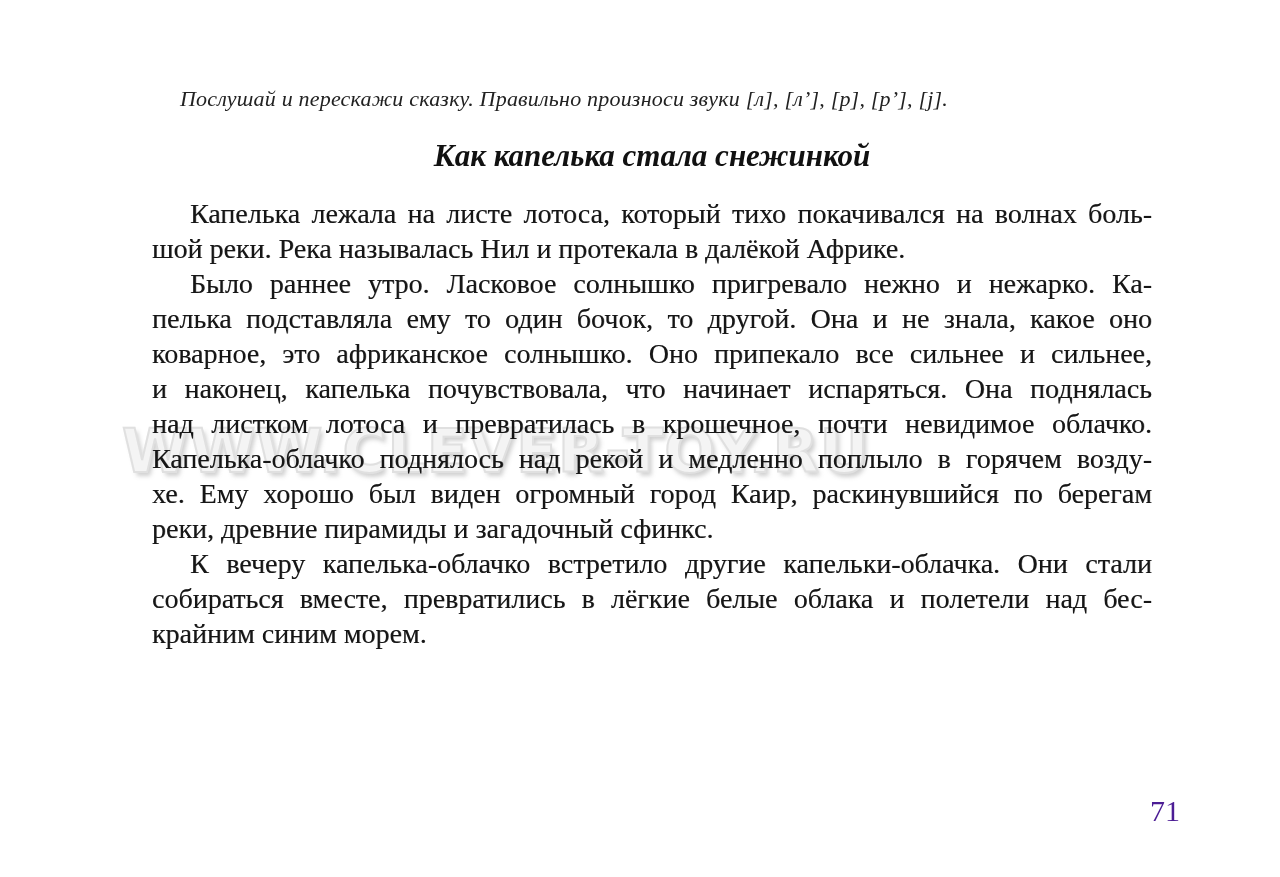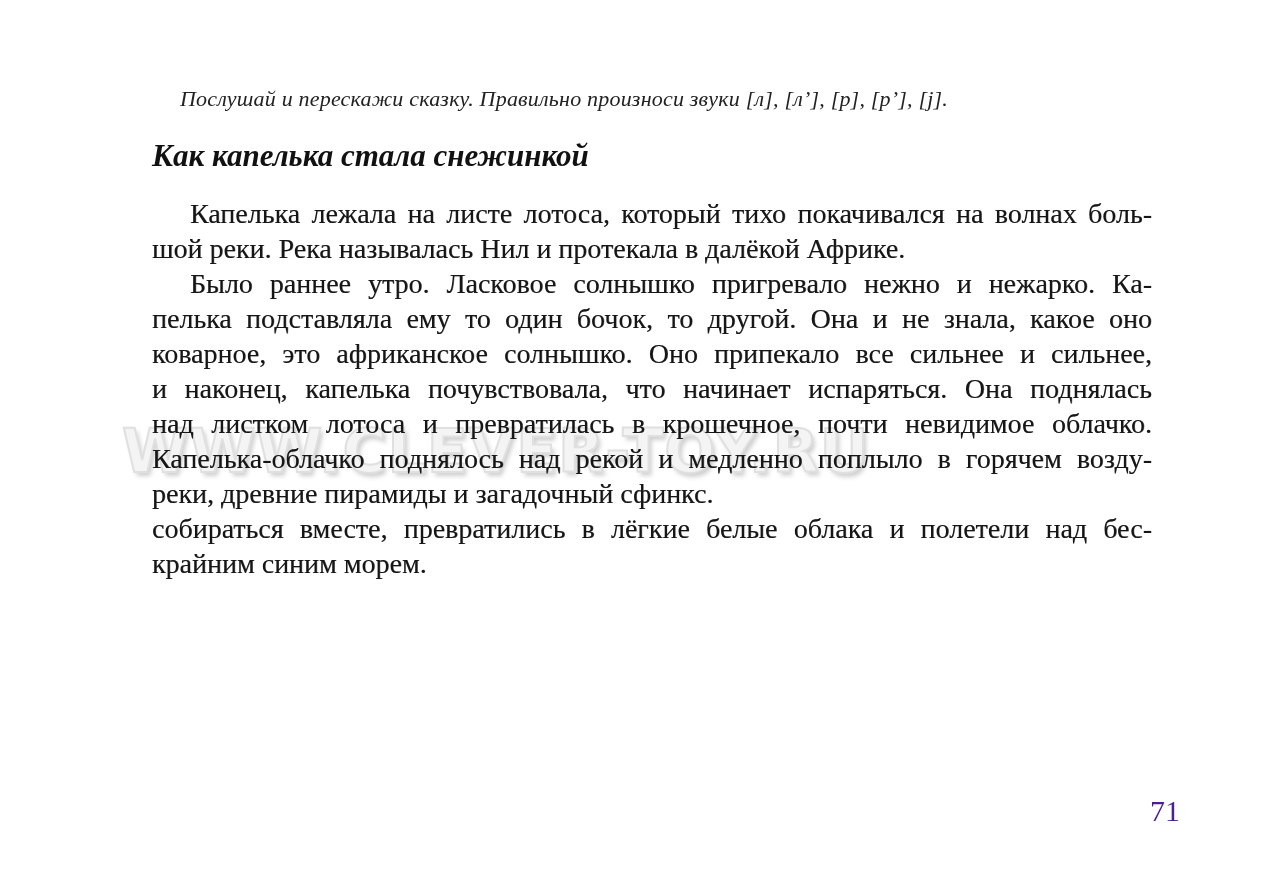--- a/index.html
+++ b/index.html
@@ -24,21 +24,21 @@
     letter-spacing: 0.2px;
     color: #222;
     z-index: 3;
   }
 
   .story-title {
     position: absolute;
     left: 152px;
     top: 138px;
     width: 1000px;
-    text-align: left;
+    text-align: center;
     font-size: 31px;
     font-weight: bold;
     font-style: italic;
     color: #111;
     z-index: 3;
   }
 
   .body-text {
     position: absolute;
     left: 152px;
@@ -104,23 +104,25 @@
         <div class="line indent">Капелька лежала на листе лотоса, который тихо покачивался на волнах боль-</div>
         <div class="line last">шой реки. Река называлась Нил и протекала в далёкой Африке.</div>
       </div>
       <div class="para">
         <div class="line indent">Было раннее утро. Ласковое солнышко пригревало нежно и нежарко. Ка-</div>
         <div class="line">пелька подставляла ему то один бочок, то другой. Она и не знала, какое оно</div>
         <div class="line">коварное, это африканское солнышко. Оно припекало все сильнее и сильнее,</div>
         <div class="line">и наконец, капелька почувствовала, что начинает испаряться. Она поднялась</div>
         <div class="line">над листком лотоса и превратилась в крошечное, почти невидимое облачко.</div>
         <div class="line">Капелька-облачко поднялось над рекой и медленно поплыло в горячем возду-</div>
+        <div class="line">хе. Ему хорошо был виден огромный город Каир, раскинувшийся по берегам</div>
         <div class="line last">реки, древние пирамиды и загадочный сфинкс.</div>
       </div>
       <div class="para">
+        <div class="line indent">К вечеру капелька-облачко встретило другие капельки-облачка. Они стали</div>
         <div class="line">собираться вместе, превратились в лёгкие белые облака и полетели над бес-</div>
         <div class="line last">крайним синим морем.</div>
       </div>
     </div>
 
   <div class="page-number">71</div>
 
 </div>
 
 </body></html>

